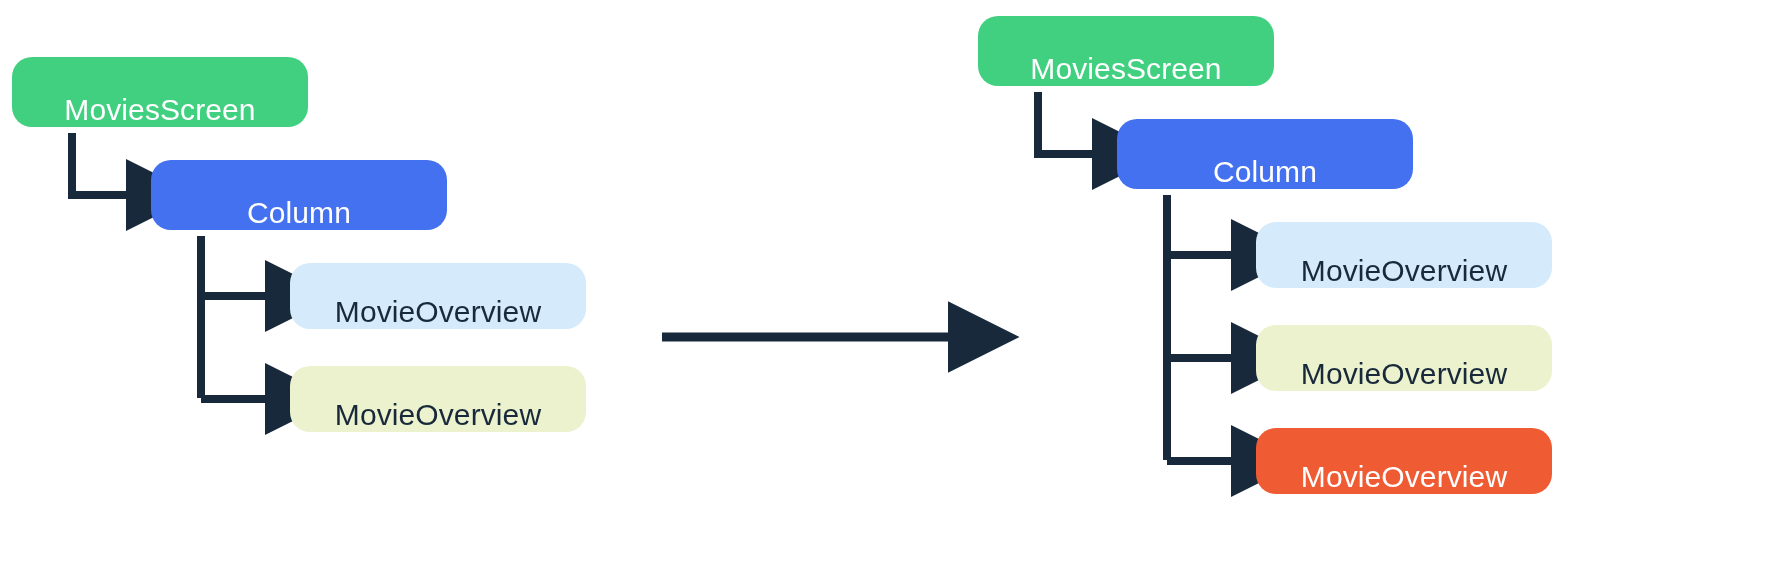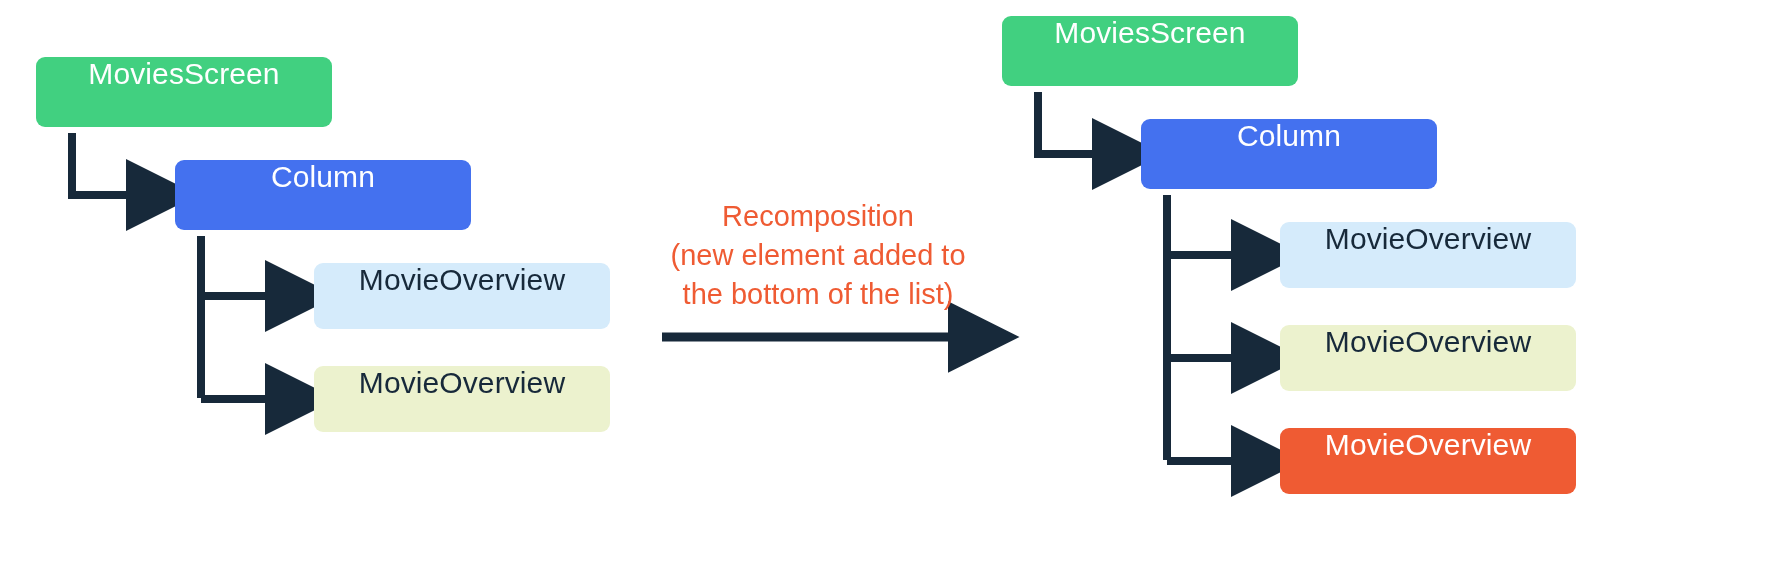--- a/index.html
+++ b/index.html
@@ -14,28 +14,27 @@
     position: relative;
     width: 1779px;
     height: 584px;
     background: #ffffff;
     overflow: hidden;
   }
   .node {
     position: absolute;
     box-sizing: border-box;
     display: flex;
-    align-items: flex-start;
+    align-items: flex-end;
     justify-content: center;
-    border-radius: 9px;
+    border-radius: 20px;
     font-size: 30px;
     letter-spacing: 0.1px;
     white-space: nowrap;
     user-select: none;
-    margin-left: 24px;
   }
   .node-green  { background: #41D080; color: #ffffff; }
   .node-blue   { background: #4471EF; color: #ffffff; }
   .node-lblue  { background: #D5EBFB; color: #17293A; }
   .node-lime   { background: #ECF2CE; color: #17293A; }
   .node-orange { background: #EF5B33; color: #ffffff; }
 
   .edges {
     position: absolute;
     left: 0;
@@ -96,23 +95,20 @@
   <div class="node node-blue" style="left: 151px; top: 160px; width: 296px; height: 70px; background: rgb(68, 113, 239); color: rgb(255, 255, 255);">
     <span>Column</span>
   </div>
   <div class="node node-lblue" style="left: 290px; top: 263px; width: 296px; height: 66px; background: rgb(213, 235, 251); color: rgb(23, 41, 58);">
     <span>MovieOverview</span>
   </div>
   <div class="node node-lime" style="left: 290px; top: 366px; width: 296px; height: 66px; background: rgb(236, 242, 206); color: rgb(23, 41, 58);">
     <span>MovieOverview</span>
   </div>
 
-  <div class="mid-label" style="width: 420px; left: 608px; top: 197px; color: rgb(239, 91, 51);">Recomposition
-(new element added to
-the bottom of the list)</div>
 
   <div class="node node-green" style="left: 978px; top: 16px; width: 296px; height: 70px; background: rgb(65, 208, 128); color: rgb(255, 255, 255);">
     <span>MoviesScreen</span>
   </div>
   <div class="node node-blue" style="left: 1117px; top: 119px; width: 296px; height: 70px; background: rgb(68, 113, 239); color: rgb(255, 255, 255);">
     <span>Column</span>
   </div>
   <div class="node node-lblue" style="left: 1256px; top: 222px; width: 296px; height: 66px; background: rgb(213, 235, 251); color: rgb(23, 41, 58);">
     <span>MovieOverview</span>
   </div>

